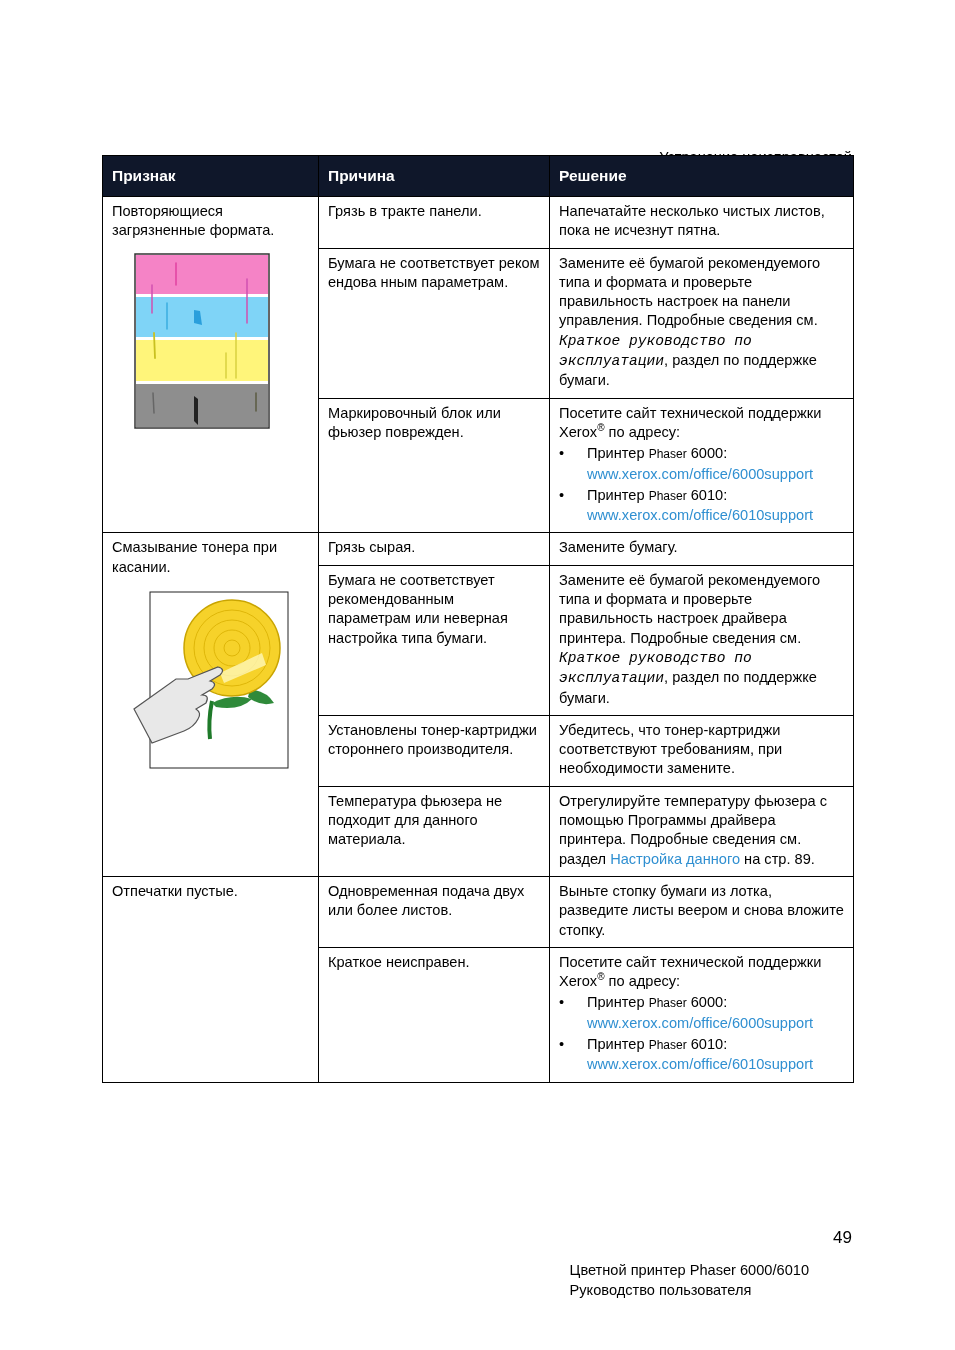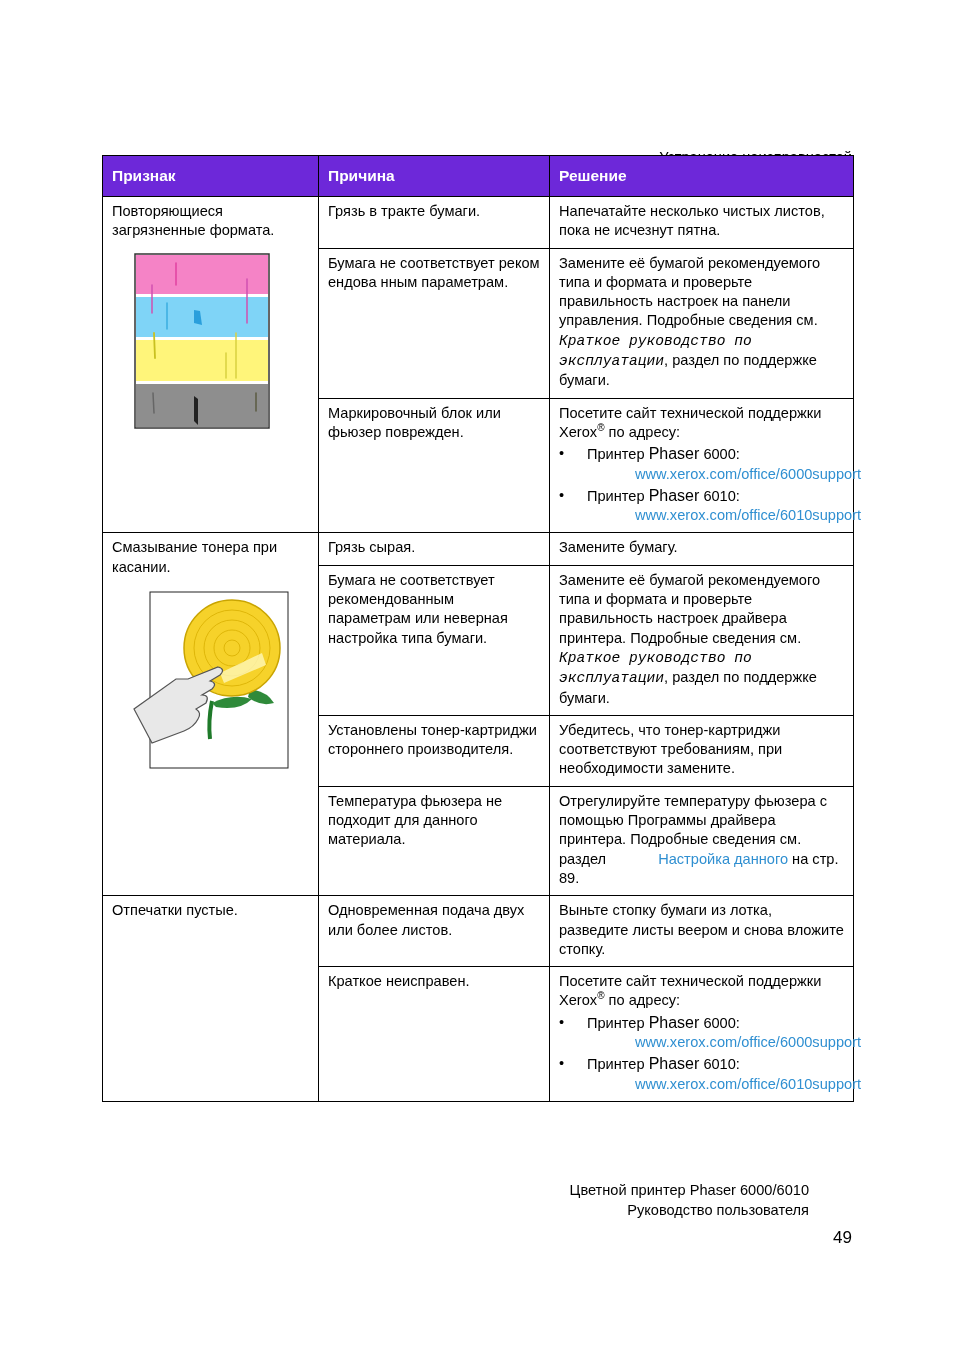--- a/index.html
+++ b/index.html
@@ -1,30 +1,30 @@
 <!DOCTYPE html>
 <html><head>
 <meta charset="utf-8">
 <style>
   html, body { margin: 0; padding: 0; background: #fff; }
   body { width: 955px; height: 1350px; position: relative; font-family: "Liberation Sans", sans-serif; color: #000; font-size: 14.6px; }
   .header-title { position: absolute; right: 103px; top: 101px; font-size: 14.6px; margin-top: 48px; }
   table.main { position: absolute; left: 102px; top: 155px; width: 751px; border-collapse: collapse; table-layout: fixed; }
-  table.main th { background: #6d28d9; color: #fff; text-align: left; font-weight: bold; font-size: 15.5px; height: 40px; padding: 0 9px; border: 1px solid #000; }
+  table.main th { background: #0f172a; color: #fff; text-align: left; font-weight: bold; font-size: 15.5px; height: 40px; padding: 0 9px; border: 1px solid #000; }
   table.main td { border: 1px solid #000; vertical-align: top; padding: 5px 9px 7px 9px; line-height: 19.3px; font-size: 14.6px; }
   col.c1 { width: 216px; } col.c2 { width: 231px; } col.c3 { width: 304px; }
-  .link { color: #2f8fd1; margin-left: 48px; }
+  .link { color: #2f8fd1; }
   em { font-style: italic; font-family: Liberation Mono, monospace; }
   sup { font-size: 10px; line-height: 0; }
   ul.bullets { list-style: none; margin: 0; padding: 0; }
   ul.bullets li { position: relative; padding-left: 28px; margin-top: 2px; }
   ul.bullets li .dot { position: absolute; left: 0; top: 0; }
-  .ph { font-size: 16px; text-align: right; }
+  .ph { font-size: 12px; text-align: right; }
   .illus { display: block; margin-top: 14px; }
-  .footer { position: absolute; right: 146px; top: 1180px; text-align: right; line-height: 20px; font-size: 14.6px; }
+  .footer { position: absolute; right: 146px; top: 1260px; text-align: left; line-height: 20px; font-size: 14.6px; }
   .pagenum { position: absolute; right: 103px; top: 1228px; font-size: 17px; }
 </style>
 </head>
 <body>
 
 <div class="header-title">Устранение неисправностей</div>
 
 <table class="main">
   <colgroup>
       <col class="c1">
@@ -57,21 +57,21 @@
             <line x1="20" y1="80" x2="21" y2="105" stroke="#c9c020" stroke-width="1.8"></line>
             <line x1="102" y1="80" x2="102" y2="125" stroke="#d8d040" stroke-width="1.5"></line>
             <line x1="92" y1="100" x2="92" y2="125" stroke="#d8d040" stroke-width="1.5"></line>
             <line x1="122" y1="140" x2="122" y2="158" stroke="#5a5a40" stroke-width="1.5"></line>
             <line x1="19" y1="140" x2="20" y2="160" stroke="#666" stroke-width="1.5"></line>
           </g>
           <path d="M60 57 L66 58 L68 72 L60 70 Z" fill="#2a9fdc"></path>
           <path d="M60 143 L64 146 L64 172 L60 168 Z" fill="#222"></path>
         </svg>
       </td>
-      <td>Грязь в тракте бумаги.</td>
+      <td>Грязь в тракте панели.</td>
       <td>Напечатайте несколько чистых листов, пока не исчезнут пятна.</td>
     </tr>
     <tr>
       <td style="word-break:break-all">Бумага не соответствует рекомендова нным параметрам.</td>
       <td>
         <span>Замените её бумагой рекомендуемого типа и формата и проверьте правильность настроек на панели управления. Подробные сведения см. </span><em>Краткое руководство по эксплуатации</em><span>, раздел по поддержке бумаги.</span>
       </td>
     </tr>
     <tr>
       <td>Маркировочный блок или фьюзер поврежден.</td>

